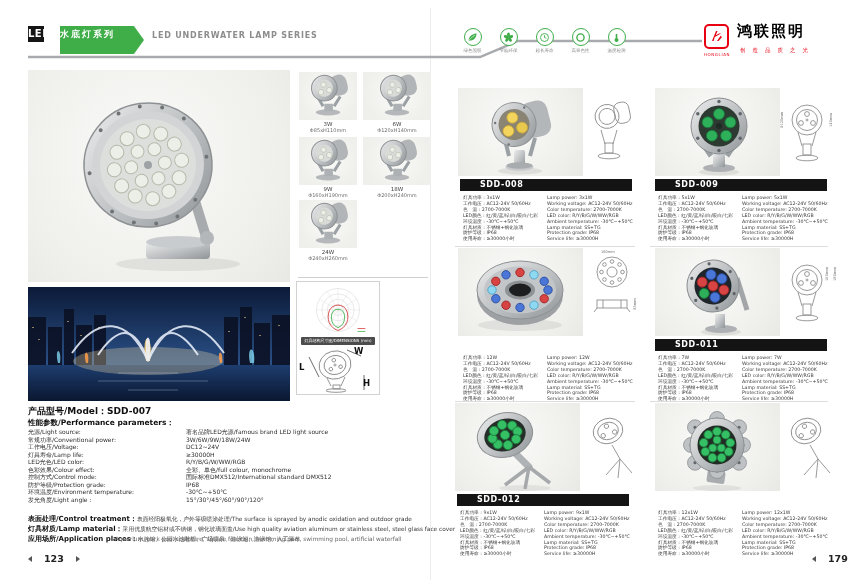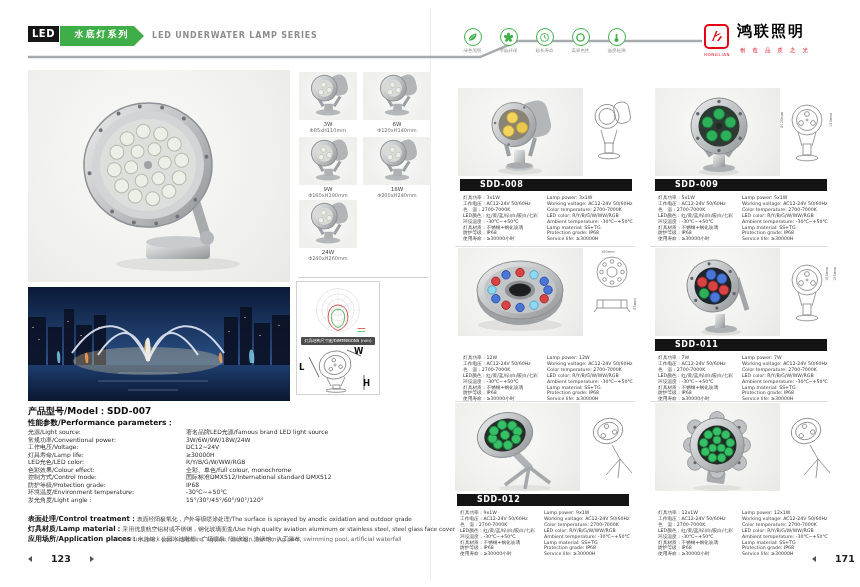--- a/index.html
+++ b/index.html
@@ -2,24 +2,24 @@
 <html><head>
 <meta charset="utf-8">
 <style>
 *{margin:0;padding:0;box-sizing:border-box}
 body{background:#ffffff}
 #page{position:relative;width:860px;height:587px;background:#fff;overflow:hidden;
       font-family:"DejaVu Sans","Liberation Sans",sans-serif;color:#222}
 .abs{position:absolute}
 .nw{white-space:nowrap}
 
-.led-box{left:28px;top:26px;width:31px;height:16px;background:#151515;color:#fff;
+.led-box{left:28px;top:26px;width:16px;height:16px;background:#151515;color:#fff;
   font-size:10px;font-weight:bold;text-align:center;line-height:16px;letter-spacing:.5px}
-.ribbon{left:60px;top:26px;width:84px;height:20px;background:#3fae49;color:#fff;
-  font-size:9px;font-weight:bold;text-align:center;line-height:16px;letter-spacing:2px;
+.ribbon{left:60px;top:26px;width:84px;height:28px;background:#3fae49;color:#fff;
+  font-size:9px;font-weight:bold;text-align:left;line-height:16px;letter-spacing:2px;
   clip-path:polygon(0 0,88% 0,100% 50%,88% 100%,0 100%)}
 .series-en{left:152px;top:31px;font-size:8px;color:#8d8d8d;font-weight:600;letter-spacing:.8px}
 .eco-row{left:459px;top:28px;display:flex;gap:9px}
 .eco{width:27px;text-align:center}
 .eco .ring{width:18px;height:18px;border:1.2px solid #3fae49;border-radius:50%;margin:0 auto;
   display:flex;align-items:center;justify-content:center;background:#fff}
 .eco .lab{font-size:4.5px;color:#8a8a8a;margin-top:2px;white-space:nowrap}
 .logo-box{left:704px;top:24px;width:25px;height:25px;border:2px solid #e60012;border-radius:5px;
   display:flex;align-items:center;justify-content:center;background:#fff}
 .logo-small{left:700px;top:52px;width:34px;text-align:center;font-size:4px;color:#e60012;letter-spacing:.6px}
@@ -40,21 +40,21 @@
   font-size:4px;text-align:center;line-height:8px;border-radius:1px;white-space:nowrap}
 .dimletter{position:absolute;font-size:8.5px;font-weight:bold;color:#111}
 .model-line{left:28px;top:405px;font-size:9px;font-weight:bold;color:#101010}
 .params-title{left:28px;top:418px;font-size:7.5px;font-weight:bold;color:#101010}
 .param-col{font-size:6px;line-height:7.5px;color:#2e2e2e}
 .param-col div{white-space:nowrap}
 .note-line{position:absolute;left:28px;white-space:nowrap}
 .note-line .nlab{font-size:7px;font-weight:bold;color:#111}
 .note-line .ntxt{font-size:5.8px;color:#3a3a3a}
 .notes-en{left:115px;top:536px;font-size:5.8px;color:#6a6a6a}
-.pageno{position:absolute;display:flex;align-items:center;gap:19px}
+.pageno{position:absolute;display:flex;align-items:center;gap:12px}
 .pageno .num{font-size:9.5px;font-weight:bold;color:#222}
 .tri-l{width:0;height:0;border-top:3px solid transparent;border-bottom:3px solid transparent;border-right:4.5px solid #555}
 .tri-r{width:0;height:0;border-top:3px solid transparent;border-bottom:3px solid transparent;border-left:4.5px solid #555}
 
 .card{position:absolute;width:190px;height:158px}
 .card .photo{position:absolute;left:3px;top:0;width:125px;height:88px}
 .card .sketch{position:absolute;left:130px;top:2px;width:55px;height:86px;background:#fff}
 .card .bar{position:absolute;left:5px;top:91px;width:172px;height:12px;background:#141414;color:#fff;
   font-size:8px;font-weight:bold;line-height:12px;padding-left:20px;letter-spacing:.6px}
 .spec-col{position:absolute;top:107px;font-size:4.7px;line-height:5.9px;color:#3c3c3c}
@@ -794,17 +794,17 @@
         <div>LED color: R/Y/B/G/W/WW/RGB</div>
         <div>Ambient temperature: -30℃~+50℃</div>
         <div>Lamp material: SS+TG</div>
         <div>Protection grade: IP68</div>
         <div>Service life: ≥30000H</div>
       </div>
   </div>
 
   <div class="pageno" style="left:812px;top:553px">
     <span class="tri-l"></span>
-    <span class="num">171</span>
+    <span class="num">179</span>
     <span class="tri-r"></span>
   </div>
 
 </div>
 
 </body></html>

